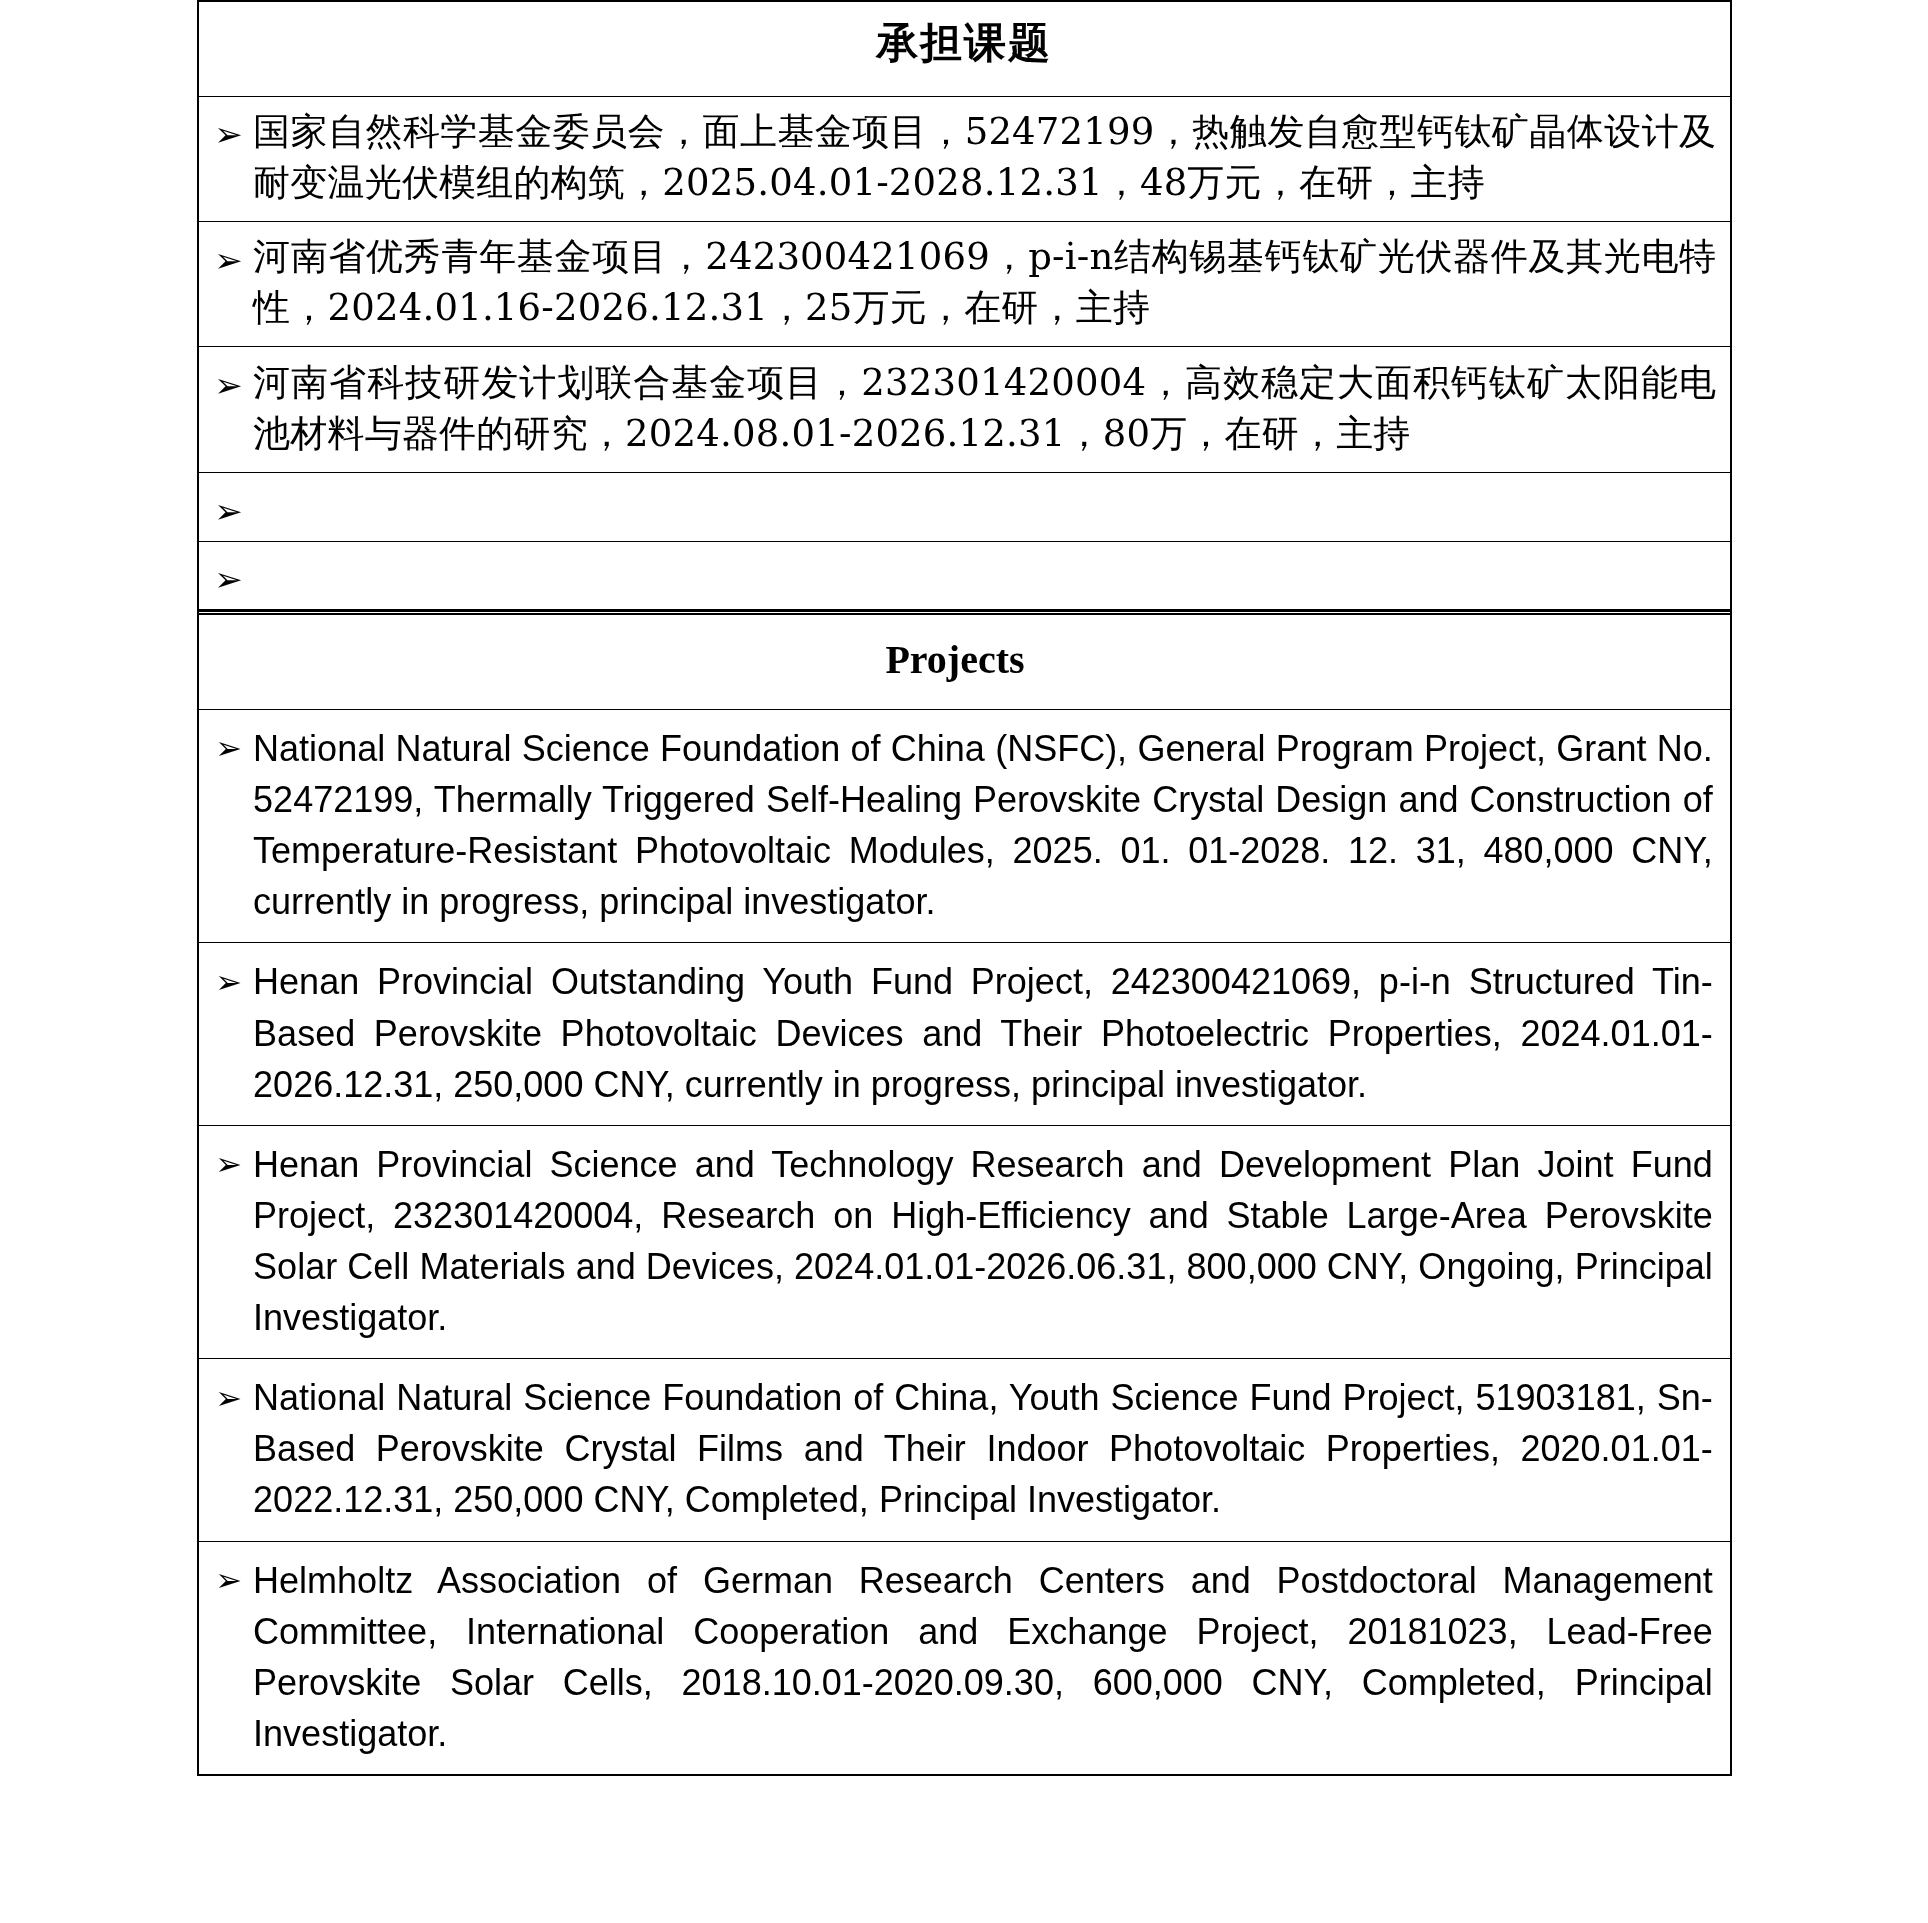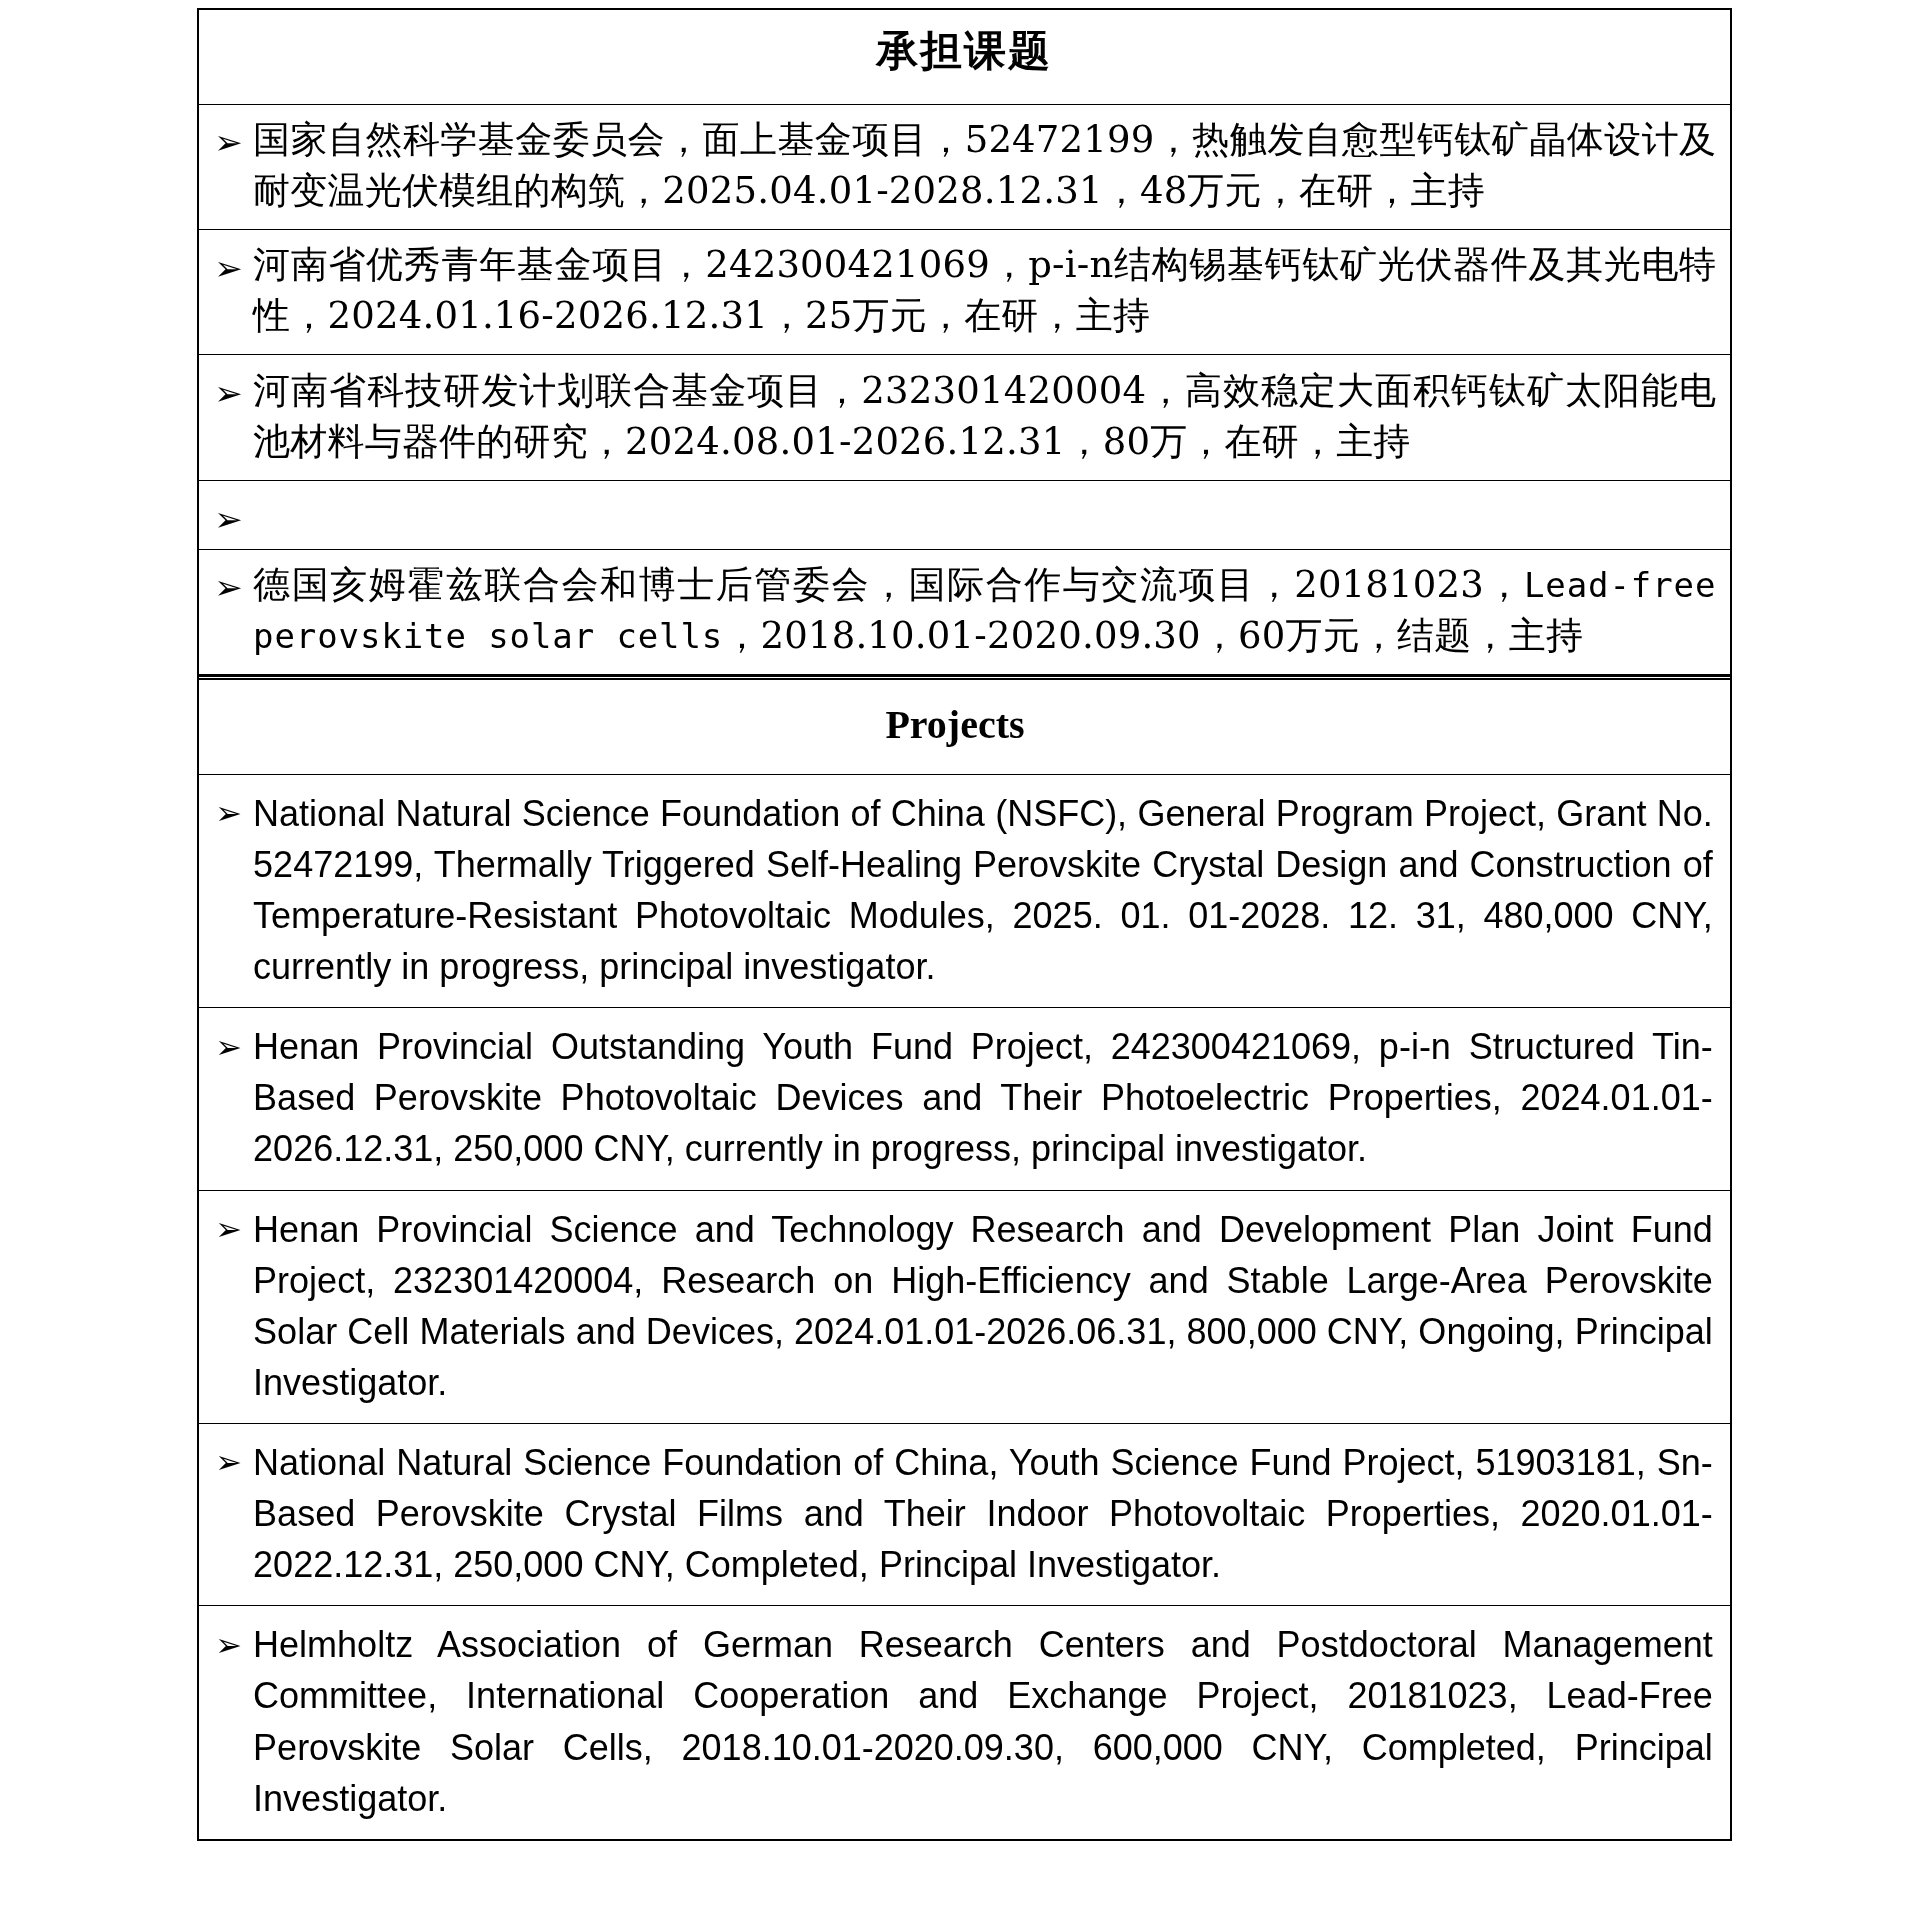--- a/index.html
+++ b/index.html
@@ -18,21 +18,21 @@
   .page {
     width: 1928px;
     height: 1924px;
     box-sizing: border-box;
     position: relative;
   }
 
   
   .doc-table {
     width: 1535px;
-    margin: 8px auto;
+    margin: 0 auto;
     border-left: 2.8px solid #000;
     border-right: 2.8px solid #000;
     border-top: 2.8px solid #000;
     border-bottom: 2.8px solid #000;
     box-sizing: border-box;
   }
 
   .row {
     border-bottom: 1.9px solid #000;
     box-sizing: border-box;
@@ -154,21 +154,20 @@
 
     <div class="row cn">
       <div class="item">
         <div class="bullet">➢</div>
       </div>
     </div>
 
     <div class="row cn">
       <div class="item">
         <div class="bullet">➢</div>
-        <div class="item-body"><span>德国亥姆霍兹联合会和博士后管委会，国际合作与交流项目，20181023，</span><span class="mono">Lead‑free perovskite solar cells</span><span>，2018.10.01-2020.09.30，60万元，结题，主持</span></div>
       </div>
     </div>
 
     <div class="section-break"></div>
 
     <div class="row section-title en">Projects</div>
 
     <div class="row en">
       <div class="item">
         <div class="bullet">➢</div>

